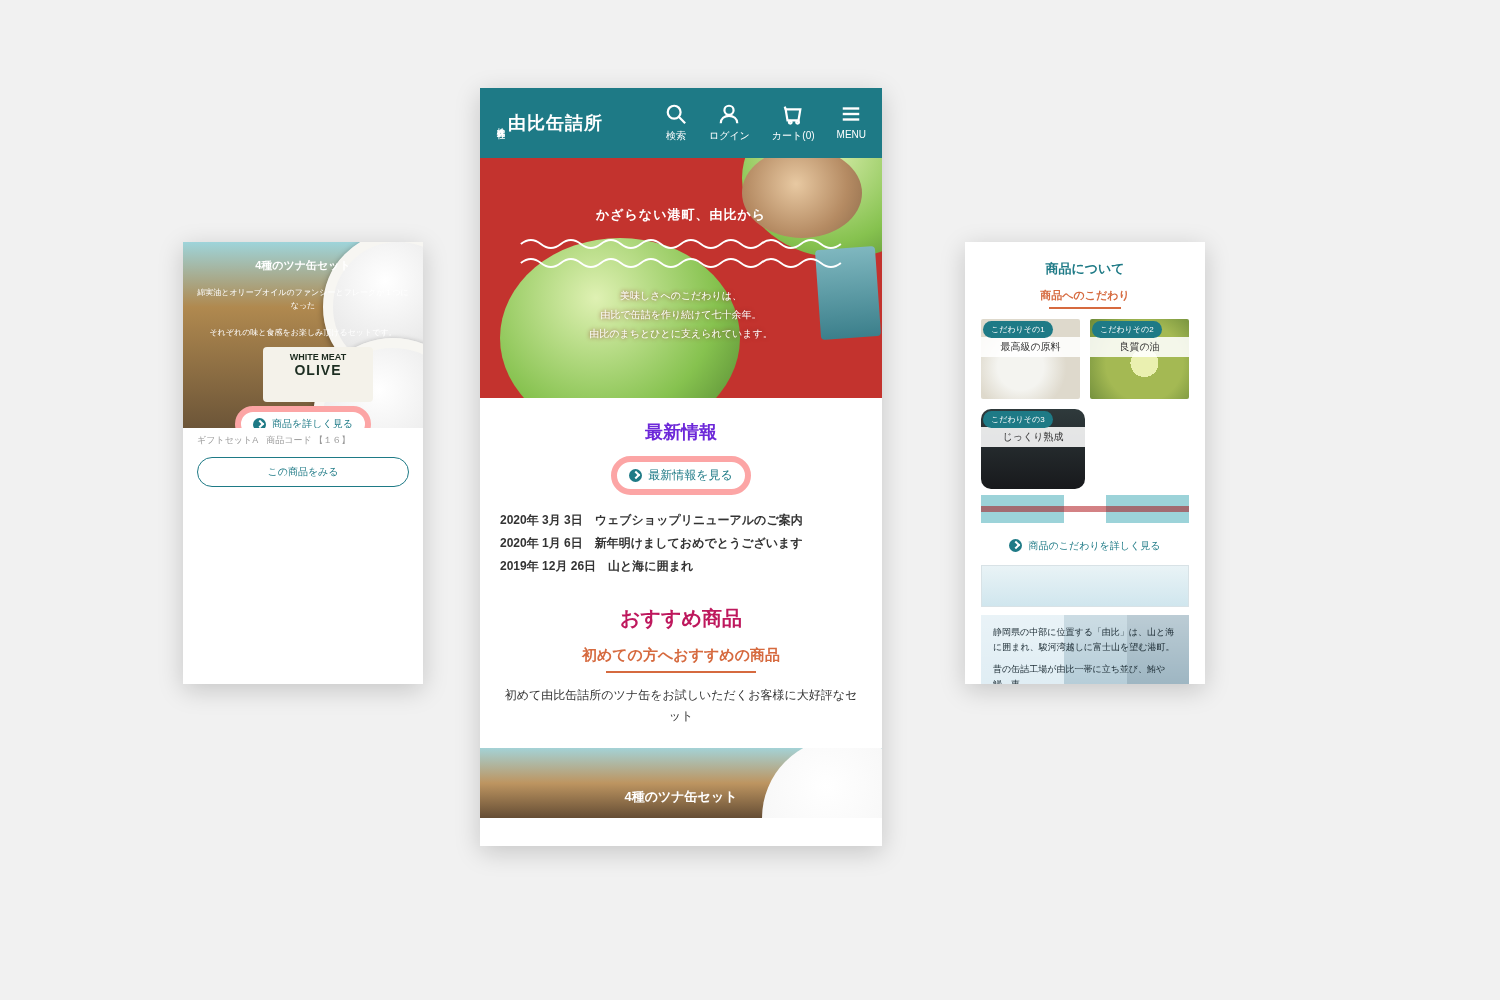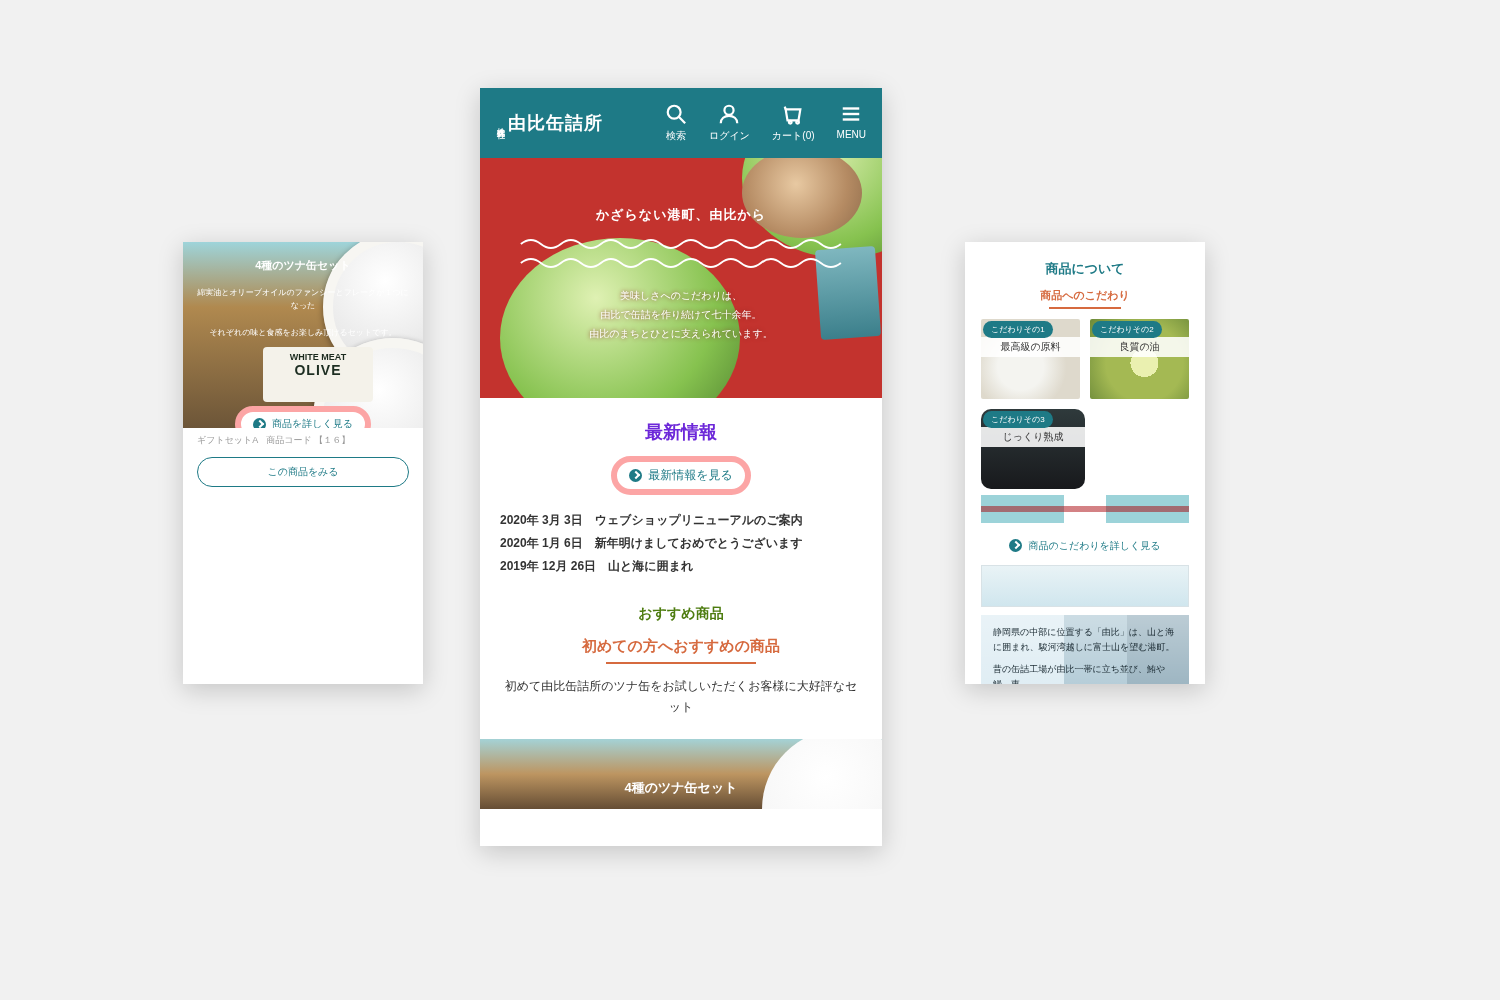--- a/index.html
+++ b/index.html
@@ -221,21 +221,21 @@
         </span>
       </div>
       <div class="C-news">
         <div><span>2020年 3月 3日</span>　<span>ウェブショップリニューアルのご案内</span></div>
         <div><span>2020年 1月 6日</span>　<span>新年明けましておめでとうございます</span></div>
         <div><span>2019年 12月 26日</span>　<span>山と海に囲まれ</span></div>
       </div>
     </div>
 
     <div class="C-section" style="padding-top:6px;">
-      <div class="C-h orange" style="font-size:14px;color:#4d7c0f;">おすすめ商品</div>
+      <div class="C-h orange" style="font-size:20px;color:#be185d;">おすすめ商品</div>
       <div style="height:10px;"></div>
       <div class="C-h2">初めての方へおすすめの商品</div>
       <div class="C-under"></div>
       <div class="C-desc">初めて由比缶詰所のツナ缶をお試しいただくお客様に大好評なセット</div>
     </div>
 
     <div class="C-peek">
       <span>4種のツナ缶セット</span>
     </div>
   </div>

